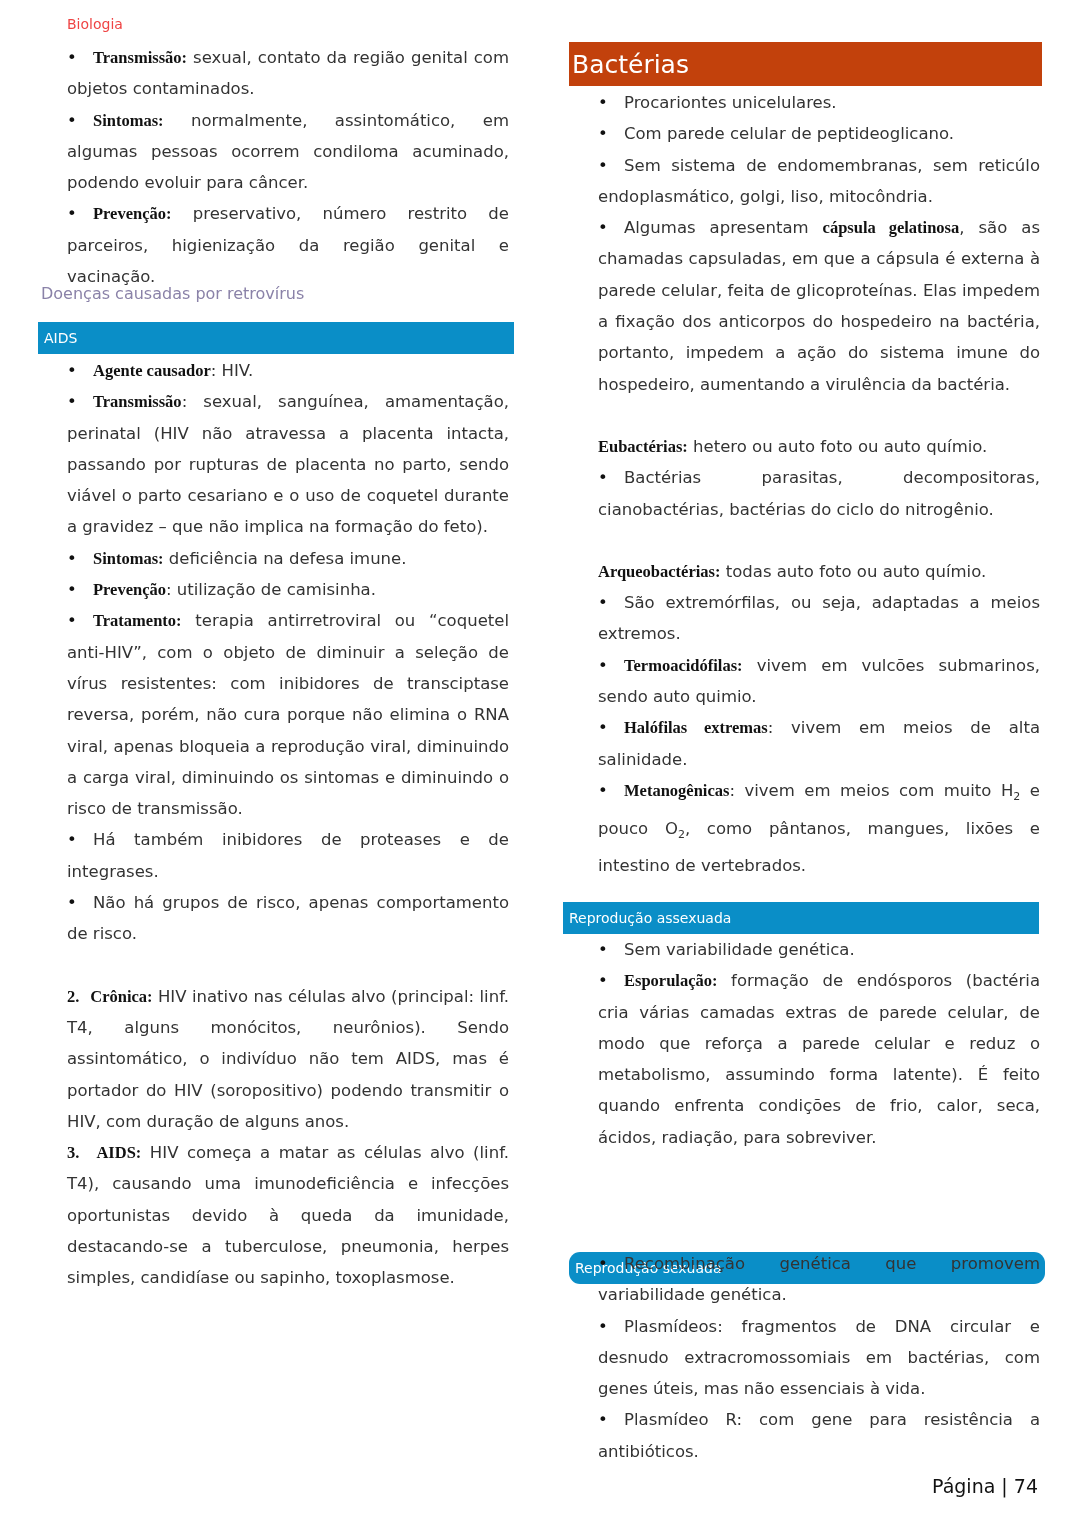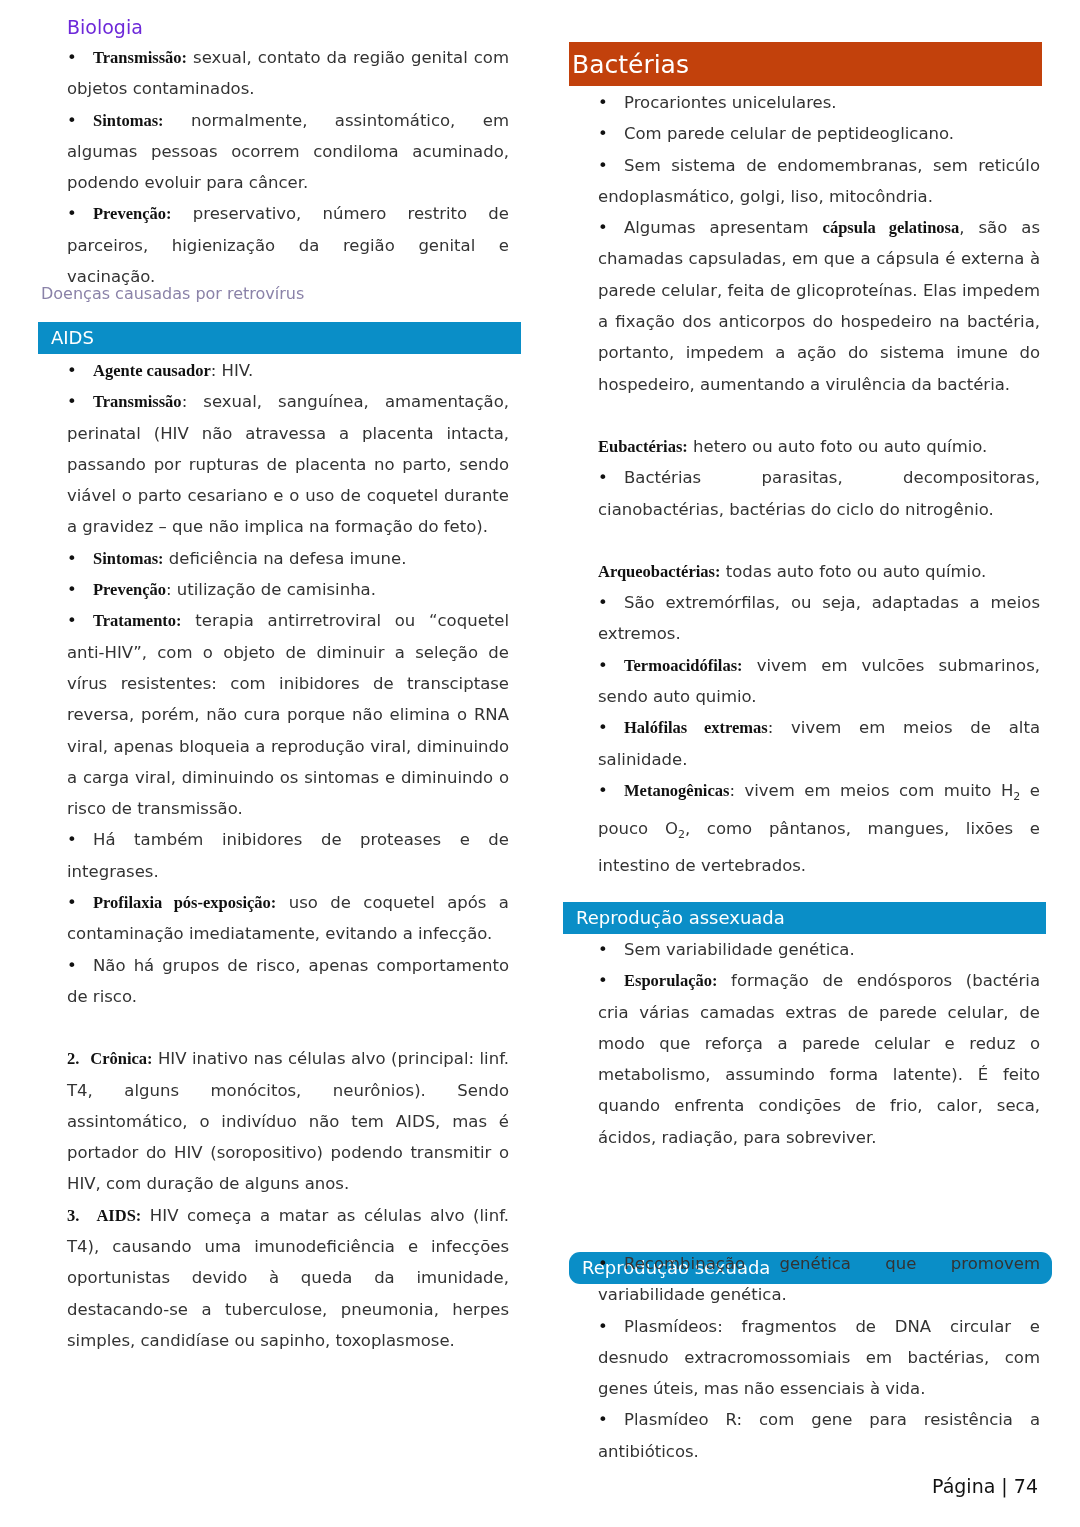--- a/index.html
+++ b/index.html
@@ -2,39 +2,39 @@
 <html><head>
 <meta charset="utf-8">
 <style>
   html, body { margin: 0; padding: 0; background: #ffffff; }
   body {
     width: 1080px; height: 1527px; position: relative; overflow: hidden;
     font-family: "DejaVu Sans", sans-serif; color: #222;
   }
   .page-subject {
     position: absolute; left: 67px; top: 16px;
-    font-size: 19px; color: #6d28d9;
+    font-size: 14px; color: #ef4444;
   }
   .col { position: absolute; width: 442px; }
   .col-left { left: 67px; }
   .col-right { left: 598px; }
   .p {
     font-size: 16.5px; line-height: 31.3px; text-align: justify;
     text-align-last: left; margin: 0; color: #333;
   }
   .p b { color: #111; font-weight: bold; font-family: Liberation Serif, serif; }
   .bullet::before { content: "•"; display: inline-block; width: 26px; color: #111; }
   .gap { height: 31px; }
   .heading-purple {
     position: absolute; left: 41px; top: 284px;
     font-size: 16px; color: #8a82a8;
   }
   .bar {
     position: absolute; background: #0a8ec7; color: #fff;
-    font-size: 18px; height: 32px; line-height: 32px; padding-left: 13px;
+    font-size: 14px; height: 32px; line-height: 32px; padding-left: 6px;
   }
   .bar-light {
     position: absolute; background: #c2410c; color: #fff;
     font-size: 25px; height: 44px; line-height: 46px; padding-left: 3px;
   }
   .footer {
     position: absolute; right: 42px; top: 1475px;
     font-size: 19px; color: #111;
   }
   sub { font-size: 11px; }
@@ -54,21 +54,20 @@
 
 <div class="bar" style="left:38px; top:322px; width:470px;">AIDS</div>
 
 <div class="col col-left" style="top:355px;">
   <p class="p bullet"><b>Agente causador</b><span>: HIV.</span></p>
   <p class="p bullet"><b>Transmissão</b><span>: sexual, sanguínea, amamentação, perinatal (HIV não atravessa a placenta intacta, passando por rupturas de placenta no parto, sendo viável o parto cesariano e o uso de coquetel durante a gravidez – que não implica na formação do feto).</span></p>
   <p class="p bullet"><b>Sintomas:</b><span> deficiência na defesa imune.</span></p>
   <p class="p bullet"><b>Prevenção</b><span>: utilização de camisinha.</span></p>
   <p class="p bullet"><b>Tratamento:</b><span> terapia antirretroviral ou “coquetel anti-HIV”, com o objeto de diminuir a seleção de vírus resistentes: com inibidores de transciptase reversa, porém, não cura porque não elimina o RNA viral, apenas bloqueia a reprodução viral, diminuindo a carga viral, diminuindo os sintomas e diminuindo o risco de transmissão.</span></p>
   <p class="p bullet"><b></b><span>Há também inibidores de proteases e de integrases.</span></p>
-  <p class="p bullet"><b>Profilaxia pós-exposição:</b><span> uso de coquetel após a contaminação imediatamente, evitando a infecção.</span></p>
   <p class="p bullet"><b></b><span>Não há grupos de risco, apenas comportamento de risco.</span></p>
   <div class="gap"></div>
   <p class="p"><b>2.</b>&nbsp;&nbsp;<b>Crônica:</b><span> HIV inativo nas células alvo (principal: linf. T4, alguns monócitos, neurônios). Sendo assintomático, o indivíduo não tem AIDS, mas é portador do HIV (soropositivo) podendo transmitir o HIV, com duração de alguns anos.</span></p>
   <p class="p"><b>3.</b>&nbsp;&nbsp;<b>AIDS:</b><span> HIV começa a matar as células alvo (linf. T4), causando uma imunodeficiência e infecções oportunistas devido à queda da imunidade, destacando-se a tuberculose, pneumonia, herpes simples, candidíase ou sapinho, toxoplasmose.</span></p>
 </div>
 
 <div class="bar-light" style="left:569px; top:42px; width:470px;">Bactérias</div>
 
 <div class="col col-right" style="top:87px;">
   <p class="p bullet"><span>Procariontes unicelulares.</span></p>

